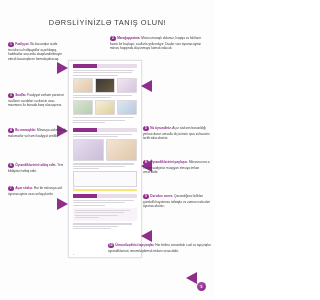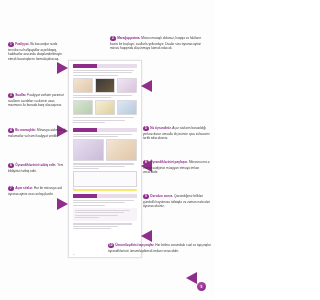--- a/index.html
+++ b/index.html
@@ -138,20 +138,21 @@
     font-size:3.4px;
     display:flex;align-items:center;justify-content:center;
     font-weight:700;
   }
 </style>
 </head>
 <body>
 
 <div class="page">
 
+  <div class="title">DƏRSLİYİNİZLƏ TANIŞ OLUN!</div>
 
   <div class="spread">
 
     <div class="sheet s1">
       <div class="hdrbar"></div>
       <div class="lines">
         <div class="ln w95"></div>
           <div class="ln w90"></div>
           <div class="ln w70"></div>
       </div>

